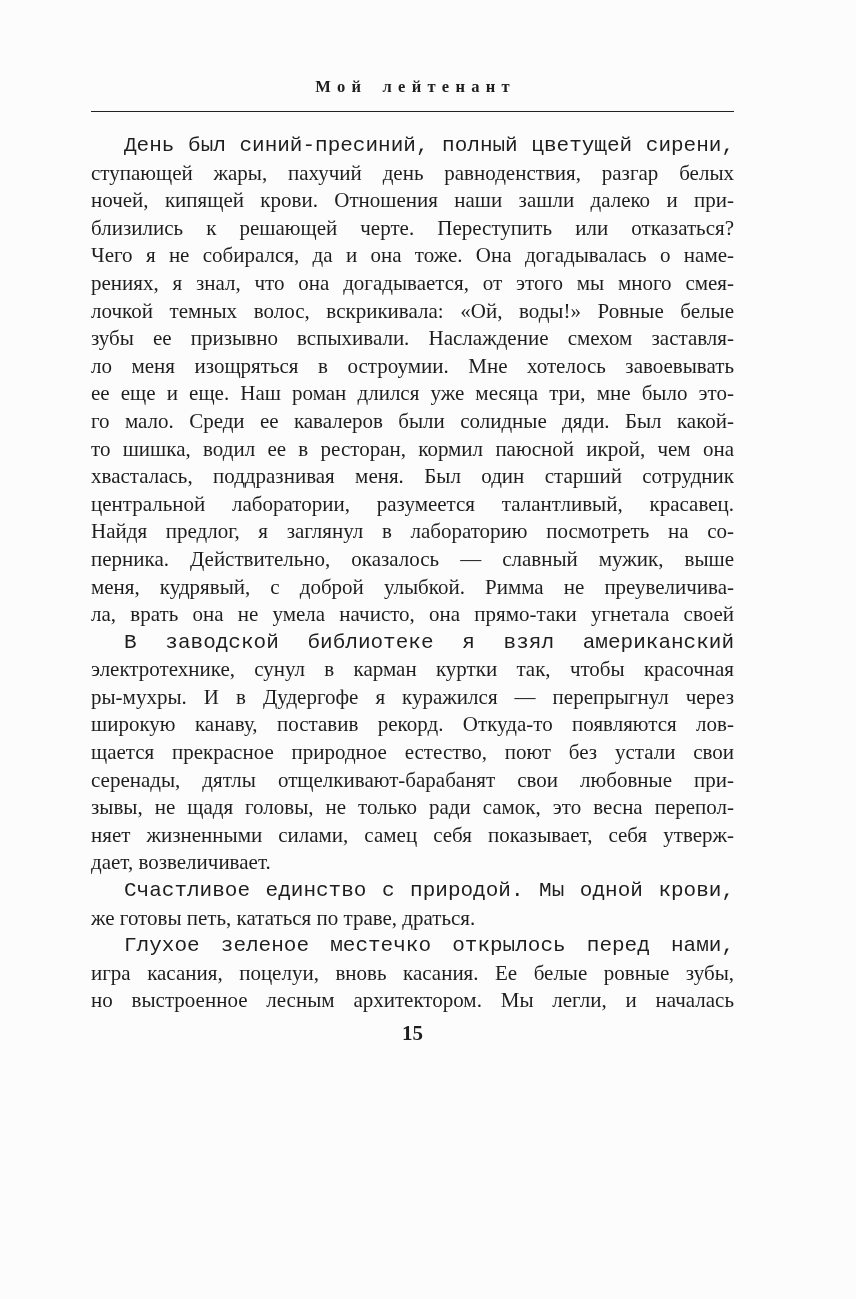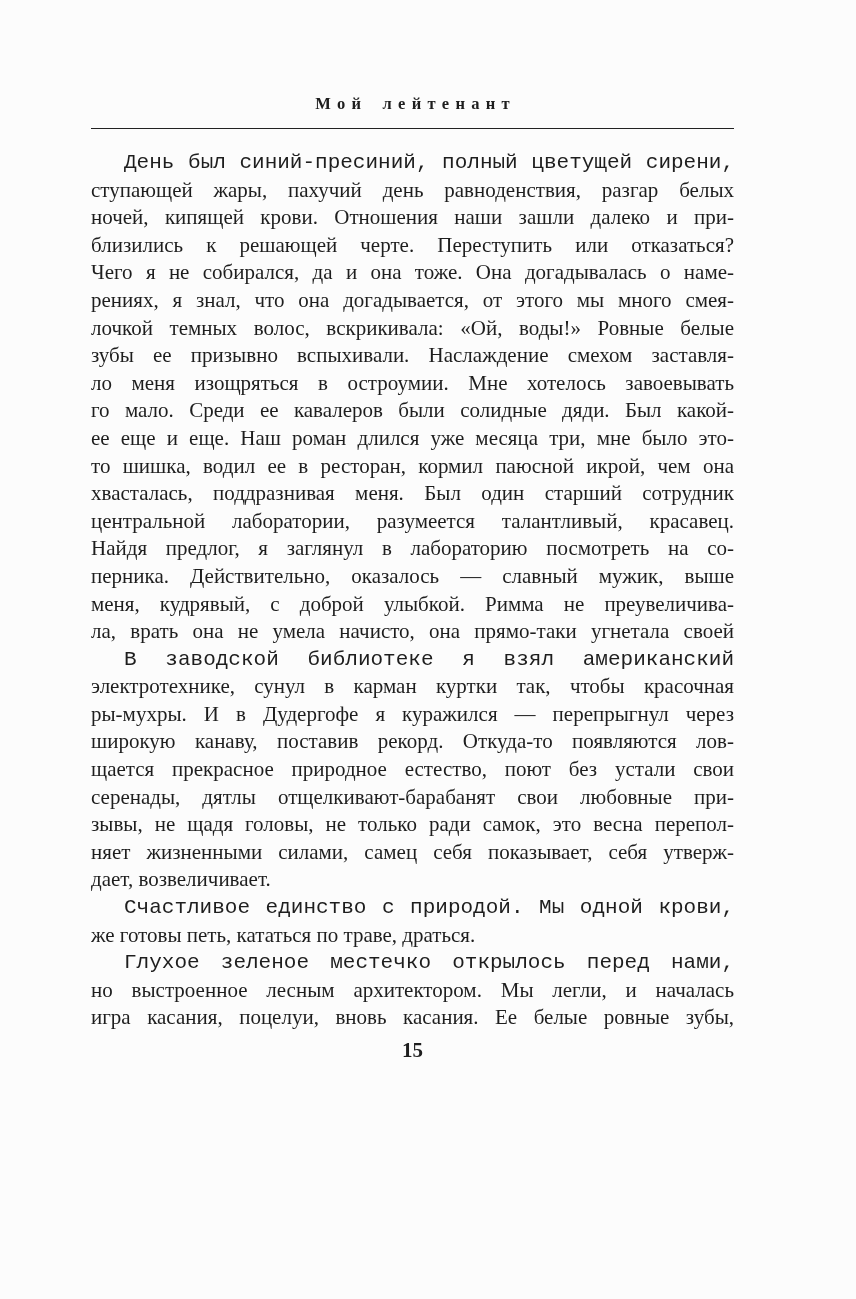--- a/index.html
+++ b/index.html
@@ -12,21 +12,21 @@
     width: 856px;
     height: 1299px;
     background: #fcfcfc;
     color: #1e1e1e;
     font-family: "Liberation Serif", serif;
     overflow: hidden;
   }
   .content {
     position: absolute;
     left: 91px;
-    top: 95px;
+    top: 78px;
     width: 643px;
   }
   .running-header {
     text-align: center;
     font-weight: bold;
     font-size: 16.5px;
     line-height: 17px;
     letter-spacing: 0.38em;
     word-spacing: 0.30em;
     padding-left: 0.38em; 
@@ -75,22 +75,22 @@
         <div class="paragraph">
           <div class="line first">День был синий-пресиний, полный цветущей сирени, на-</div>
           <div class="line">ступающей жары, пахучий день равноденствия, разгар белых</div>
           <div class="line">ночей, кипящей крови. Отношения наши зашли далеко и при-</div>
           <div class="line">близились к решающей черте. Переступить или отказаться?</div>
           <div class="line">Чего я не собирался, да и она тоже. Она догадывалась о наме-</div>
           <div class="line">рениях, я знал, что она догадывается, от этого мы много смея-</div>
           <div class="line">лочкой темных волос, вскрикивала: «Ой, воды!» Ровные белые</div>
           <div class="line">зубы ее призывно вспыхивали. Наслаждение смехом заставля-</div>
           <div class="line">ло меня изощряться в остроумии. Мне хотелось завоевывать</div>
+          <div class="line">ее еще и еще. Наш роман длился уже месяца три, мне было это-</div>
           <div class="line">го мало. Среди ее кавалеров были солидные дяди. Был какой-</div>
-          <div class="line">ее еще и еще. Наш роман длился уже месяца три, мне было это-</div>
           <div class="line">то шишка, водил ее в ресторан, кормил паюсной икрой, чем она</div>
           <div class="line">хвасталась, поддразнивая меня. Был один старший сотрудник</div>
           <div class="line">центральной лаборатории, разумеется талантливый, красавец.</div>
           <div class="line">Найдя предлог, я заглянул в лабораторию посмотреть на со-</div>
           <div class="line">перника. Действительно, оказалось — славный мужик, выше</div>
           <div class="line">меня, кудрявый, с доброй улыбкой. Римма не преувеличива-</div>
           <div class="line">ла, врать она не умела начисто, она прямо-таки угнетала своей</div>
         </div>
         <div class="paragraph">
           <div class="line first">В заводской библиотеке я взял американский журнал по</div>
@@ -102,19 +102,19 @@
           <div class="line">зывы, не щадя головы, не только ради самок, это весна перепол-</div>
           <div class="line">няет жизненными силами, самец себя показывает, себя утверж-</div>
           <div class="line last">дает, возвеличивает.</div>
         </div>
         <div class="paragraph">
           <div class="line first">Счастливое единство с природой. Мы одной крови, мы то-</div>
           <div class="line last">же готовы петь, кататься по траве, драться.</div>
         </div>
         <div class="paragraph">
           <div class="line first">Глухое зеленое местечко открылось перед нами, специаль-</div>
+          <div class="line">игра касания, поцелуи, вновь касания. Ее белые ровные зубы,</div>
           <div class="line">но выстроенное лесным архитектором. Мы легли, и началась</div>
-          <div class="line">игра касания, поцелуи, вновь касания. Ее белые ровные зубы,</div>
         </div>
       </div>
     <div class="page-number">15</div>
   </div>
 </div>
 
 </body></html>

